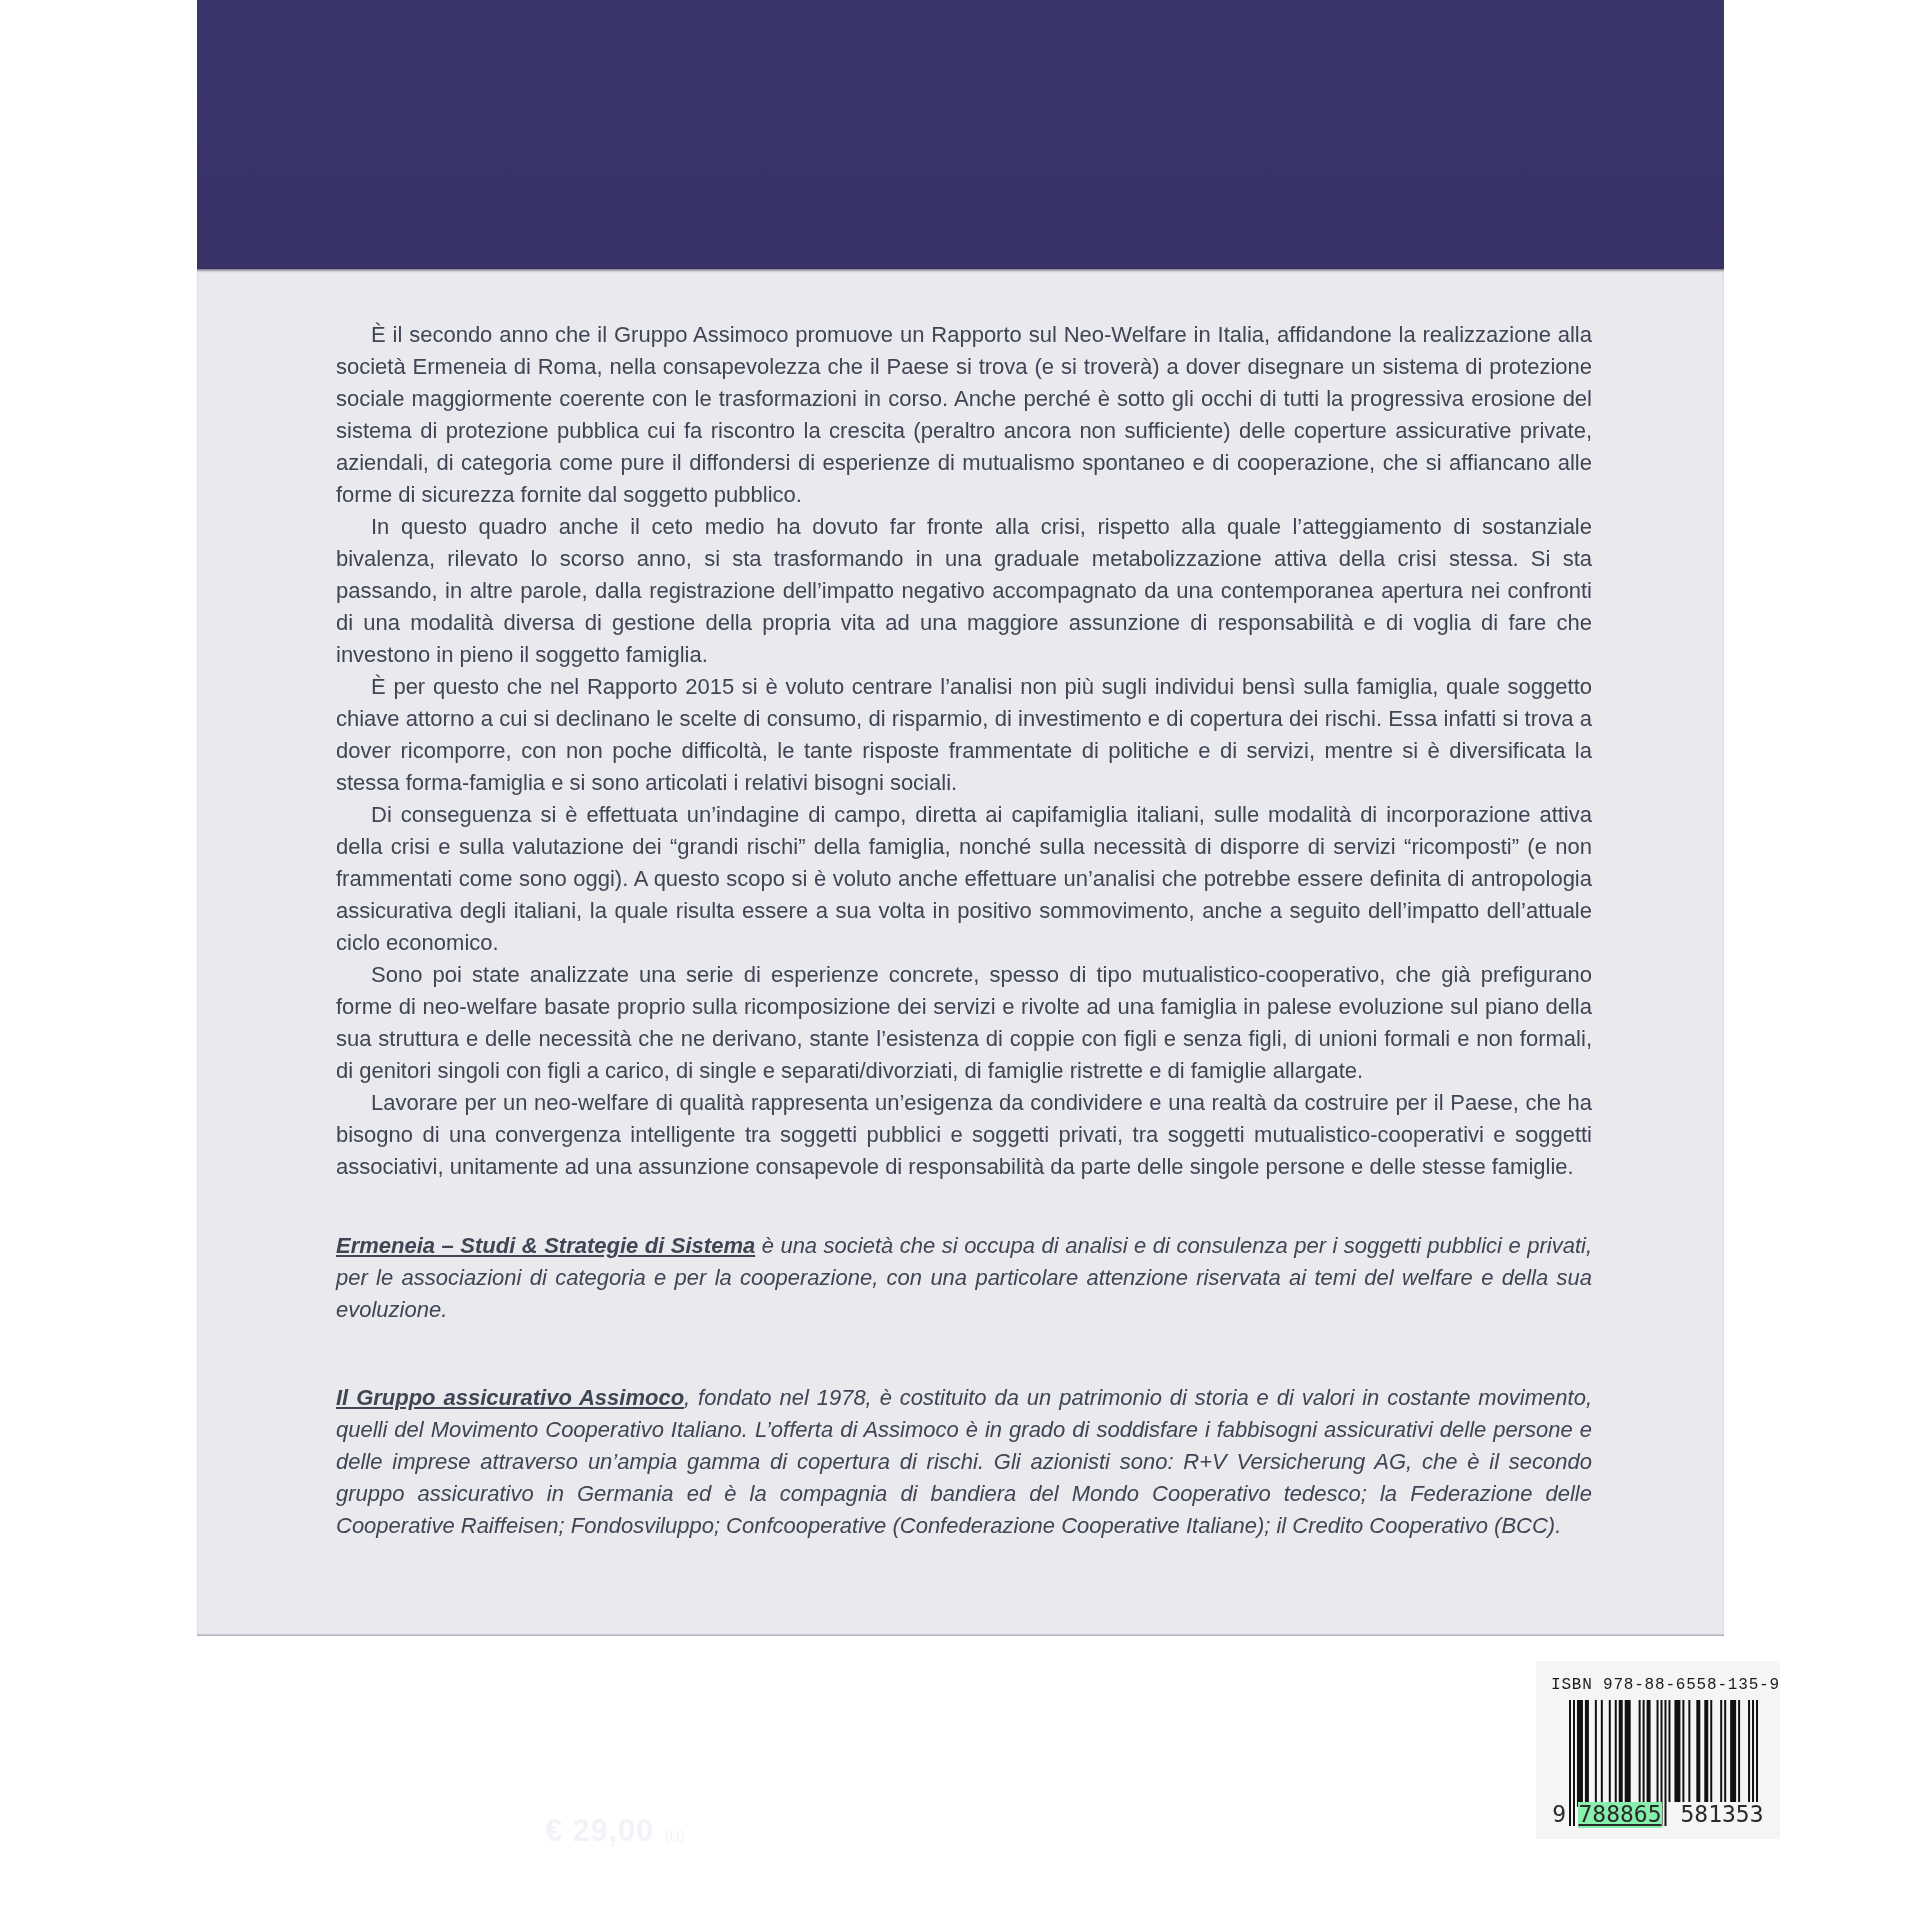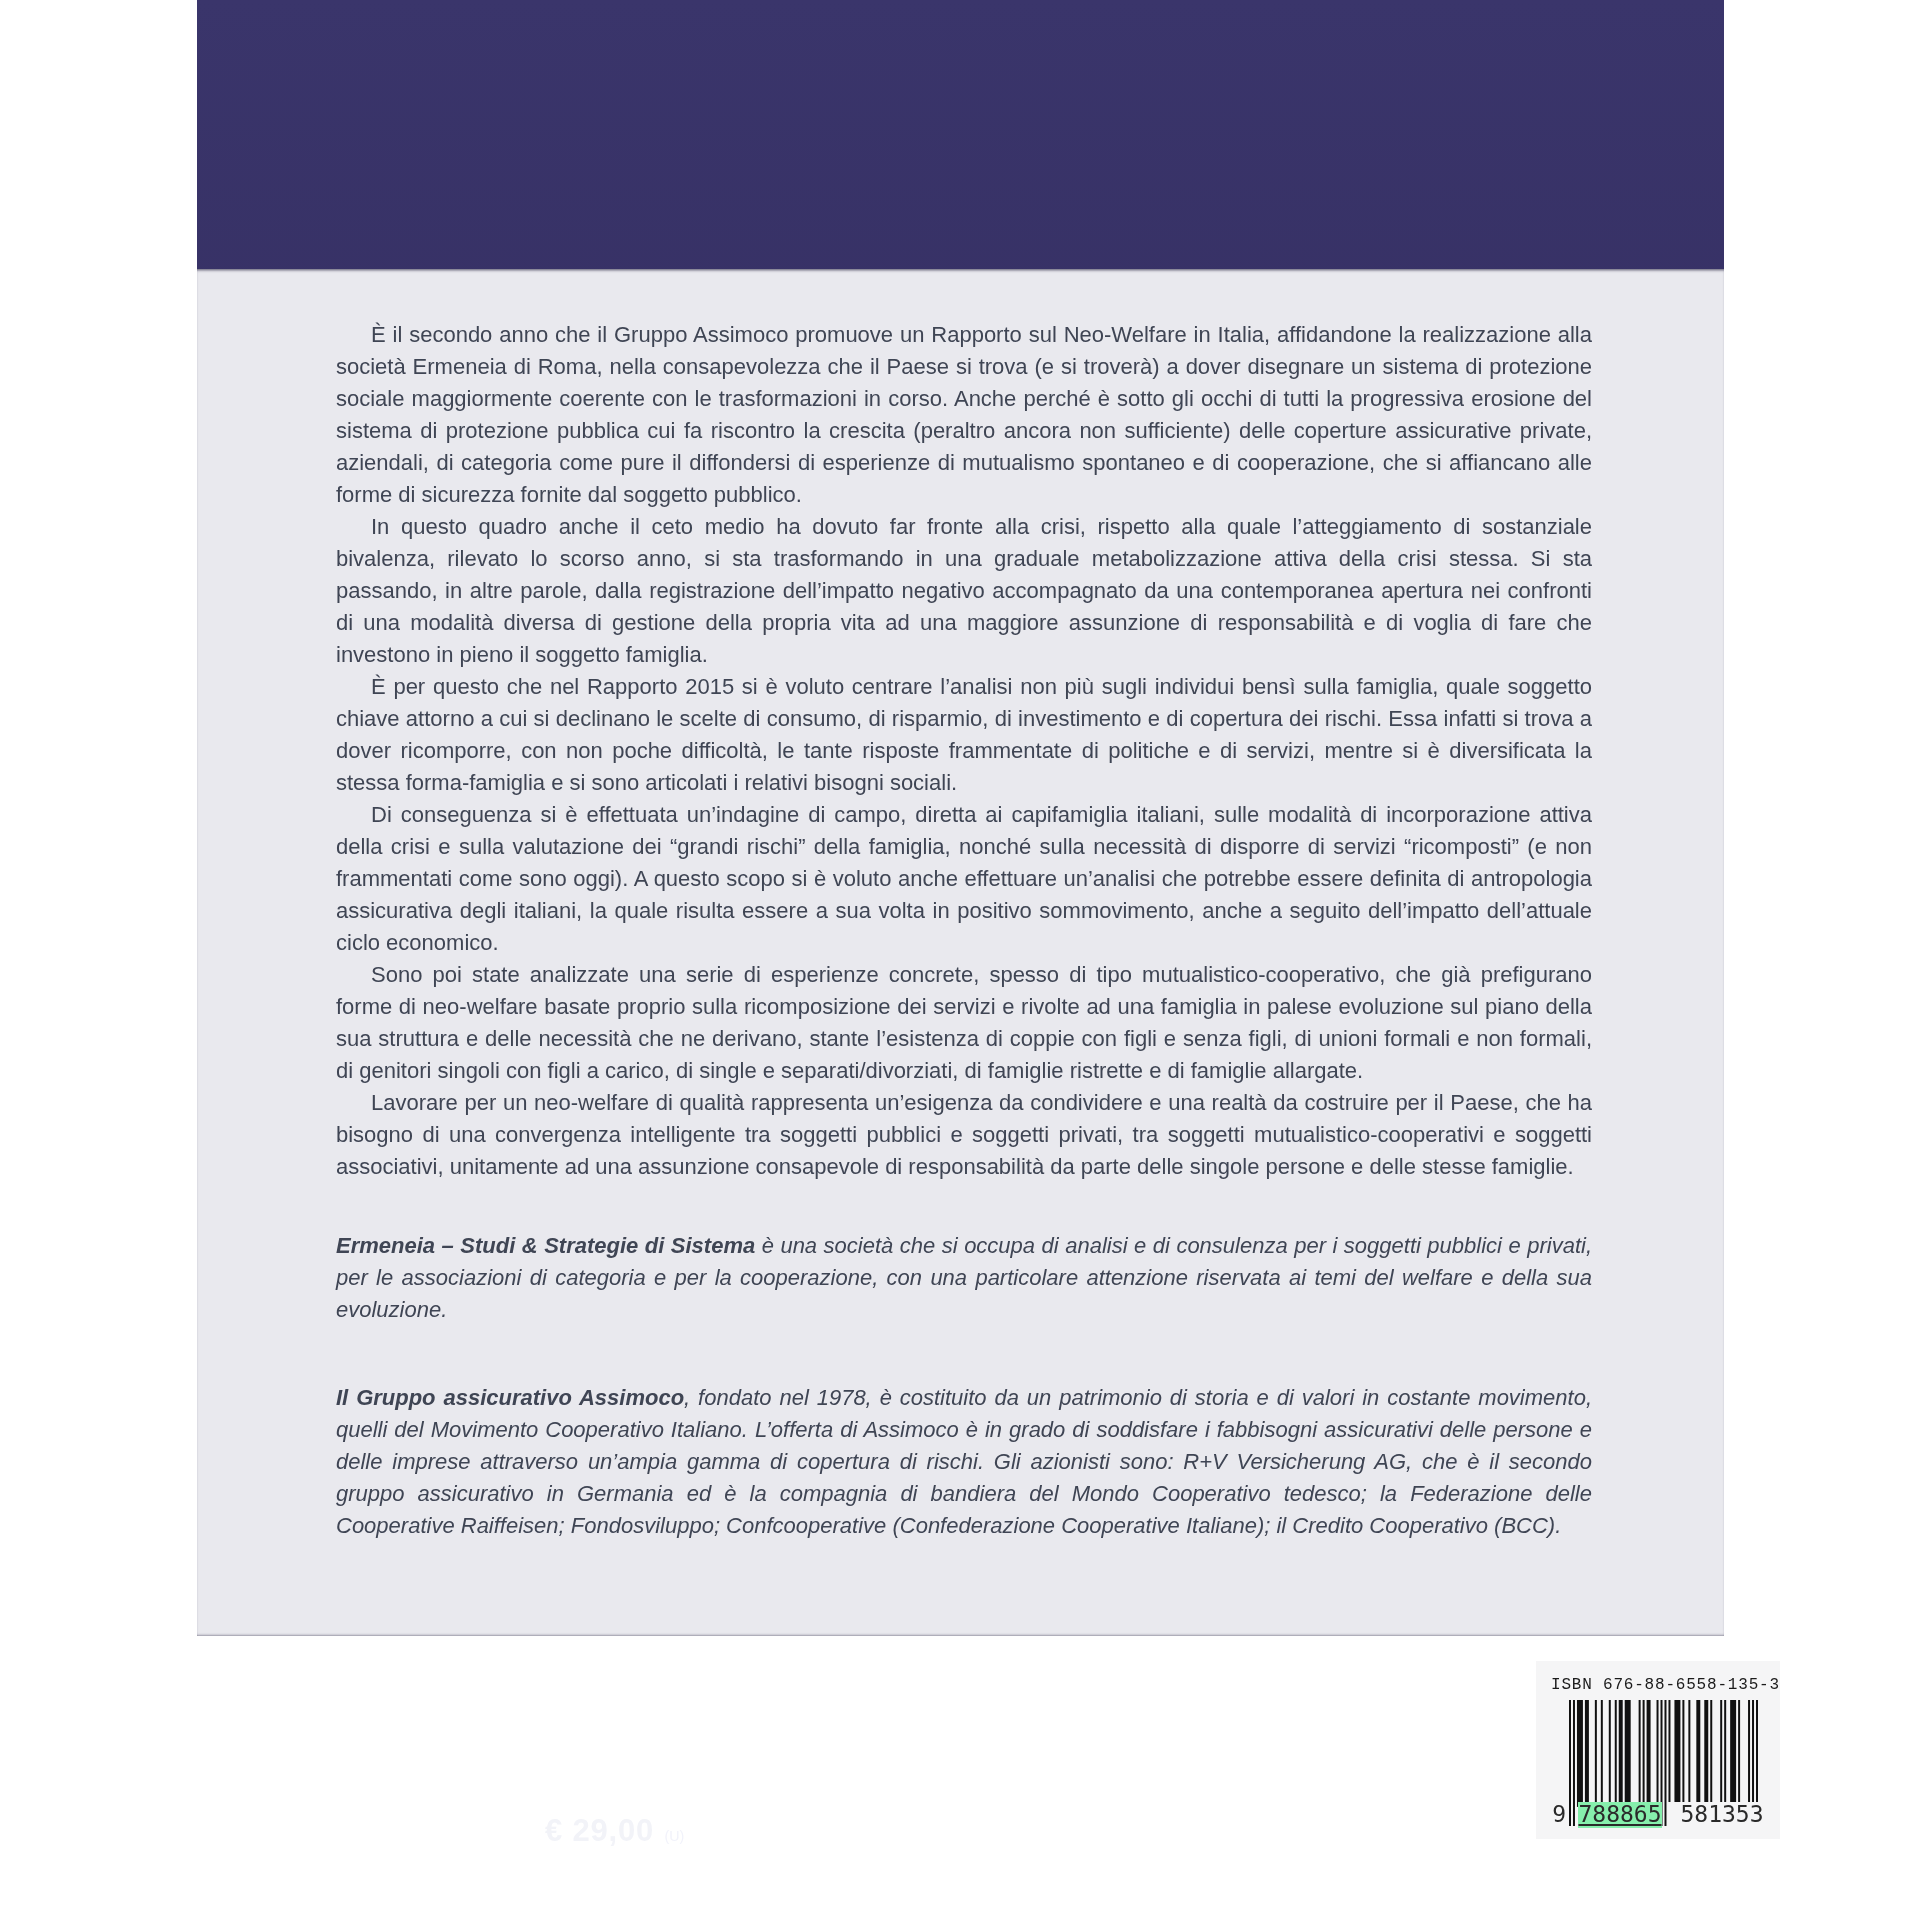--- a/index.html
+++ b/index.html
@@ -26,21 +26,21 @@
     font-size:22px;
     line-height:32px;
     text-align:justify;
     hyphens:none;
   }
   .body-text p{margin:0;}
   .p-ind{text-indent:35px;}
   .italic-block{font-style:italic;margin:0;}
   .gap-ermeneia{margin-top:47px !important;}
   .gap-assimoco{margin-top:56px !important;}
-  .lead-bold{font-weight:bold;}
+  .lead-bold{font-weight:bold;text-decoration:underline;}
   .price{
     position:absolute;left:328px;top:1813px;
     color:#f2f3f8;font-size:31px;font-weight:bold;letter-spacing:0.8px;
     white-space:nowrap;
     margin-left:20px;
   }
   .price-note{
     font-size:14.3px;font-weight:normal;
     color:rgba(215,218,240,0.35);
     margin-left:10.5px;letter-spacing:0;
@@ -90,21 +90,21 @@
       <p class="italic-block gap-ermeneia"><span class="lead-bold">Ermeneia – Studi &amp; Strategie di Sistema</span><span> è una società che si occupa di analisi e di consulenza per i soggetti pubblici e privati, per le associazioni di categoria e per la cooperazione, con una particolare attenzione riservata ai temi del welfare e della sua evoluzione.</span></p>
 
       <p class="italic-block gap-assimoco"><span class="lead-bold">Il Gruppo assicurativo Assimoco</span><span>, fondato nel 1978, è costituito da un patrimonio di storia e di valori in costante movimento, quelli del Movimento Cooperativo Italiano. L’offerta di Assimoco è in grado di soddisfare i fabbisogni assicurativi delle persone e delle imprese attraverso un’ampia gamma di copertura di rischi. Gli azionisti sono: R+V Versicherung AG, che è il secondo gruppo assicurativo in Germania ed è la compagnia di bandiera del Mondo Cooperativo tedesco; la Federazione delle Cooperative Raiffeisen; Fondosviluppo; Confcooperative (Confederazione Cooperative Italiane); il Credito Cooperativo (BCC).</span></p>
 
     </div>
   </div>
 
   <div class="price"><span>€ 29,00</span><span class="price-note">(U)</span></div>
 
   <div class="barcode-box">
-    <div class="isbn-label">ISBN 676-88-6558-135-3</div>
+    <div class="isbn-label">ISBN 978-88-6558-135-9</div>
     <div class="ean-wrap">
       <svg class="ean-svg" viewBox="0 0 95 66" preserveAspectRatio="none" xmlns="http://www.w3.org/2000/svg">
         <g id="ean-bars" fill="#111111">
             <rect x="0" y="0" width="1" height="66"></rect>
             <rect x="2" y="0" width="1" height="66"></rect>
             <rect x="4" y="0" width="3" height="56"></rect>
             <rect x="8" y="0" width="2" height="56"></rect>
             <rect x="13" y="0" width="1" height="56"></rect>
             <rect x="16" y="0" width="1" height="56"></rect>
             <rect x="20" y="0" width="1" height="56"></rect>

